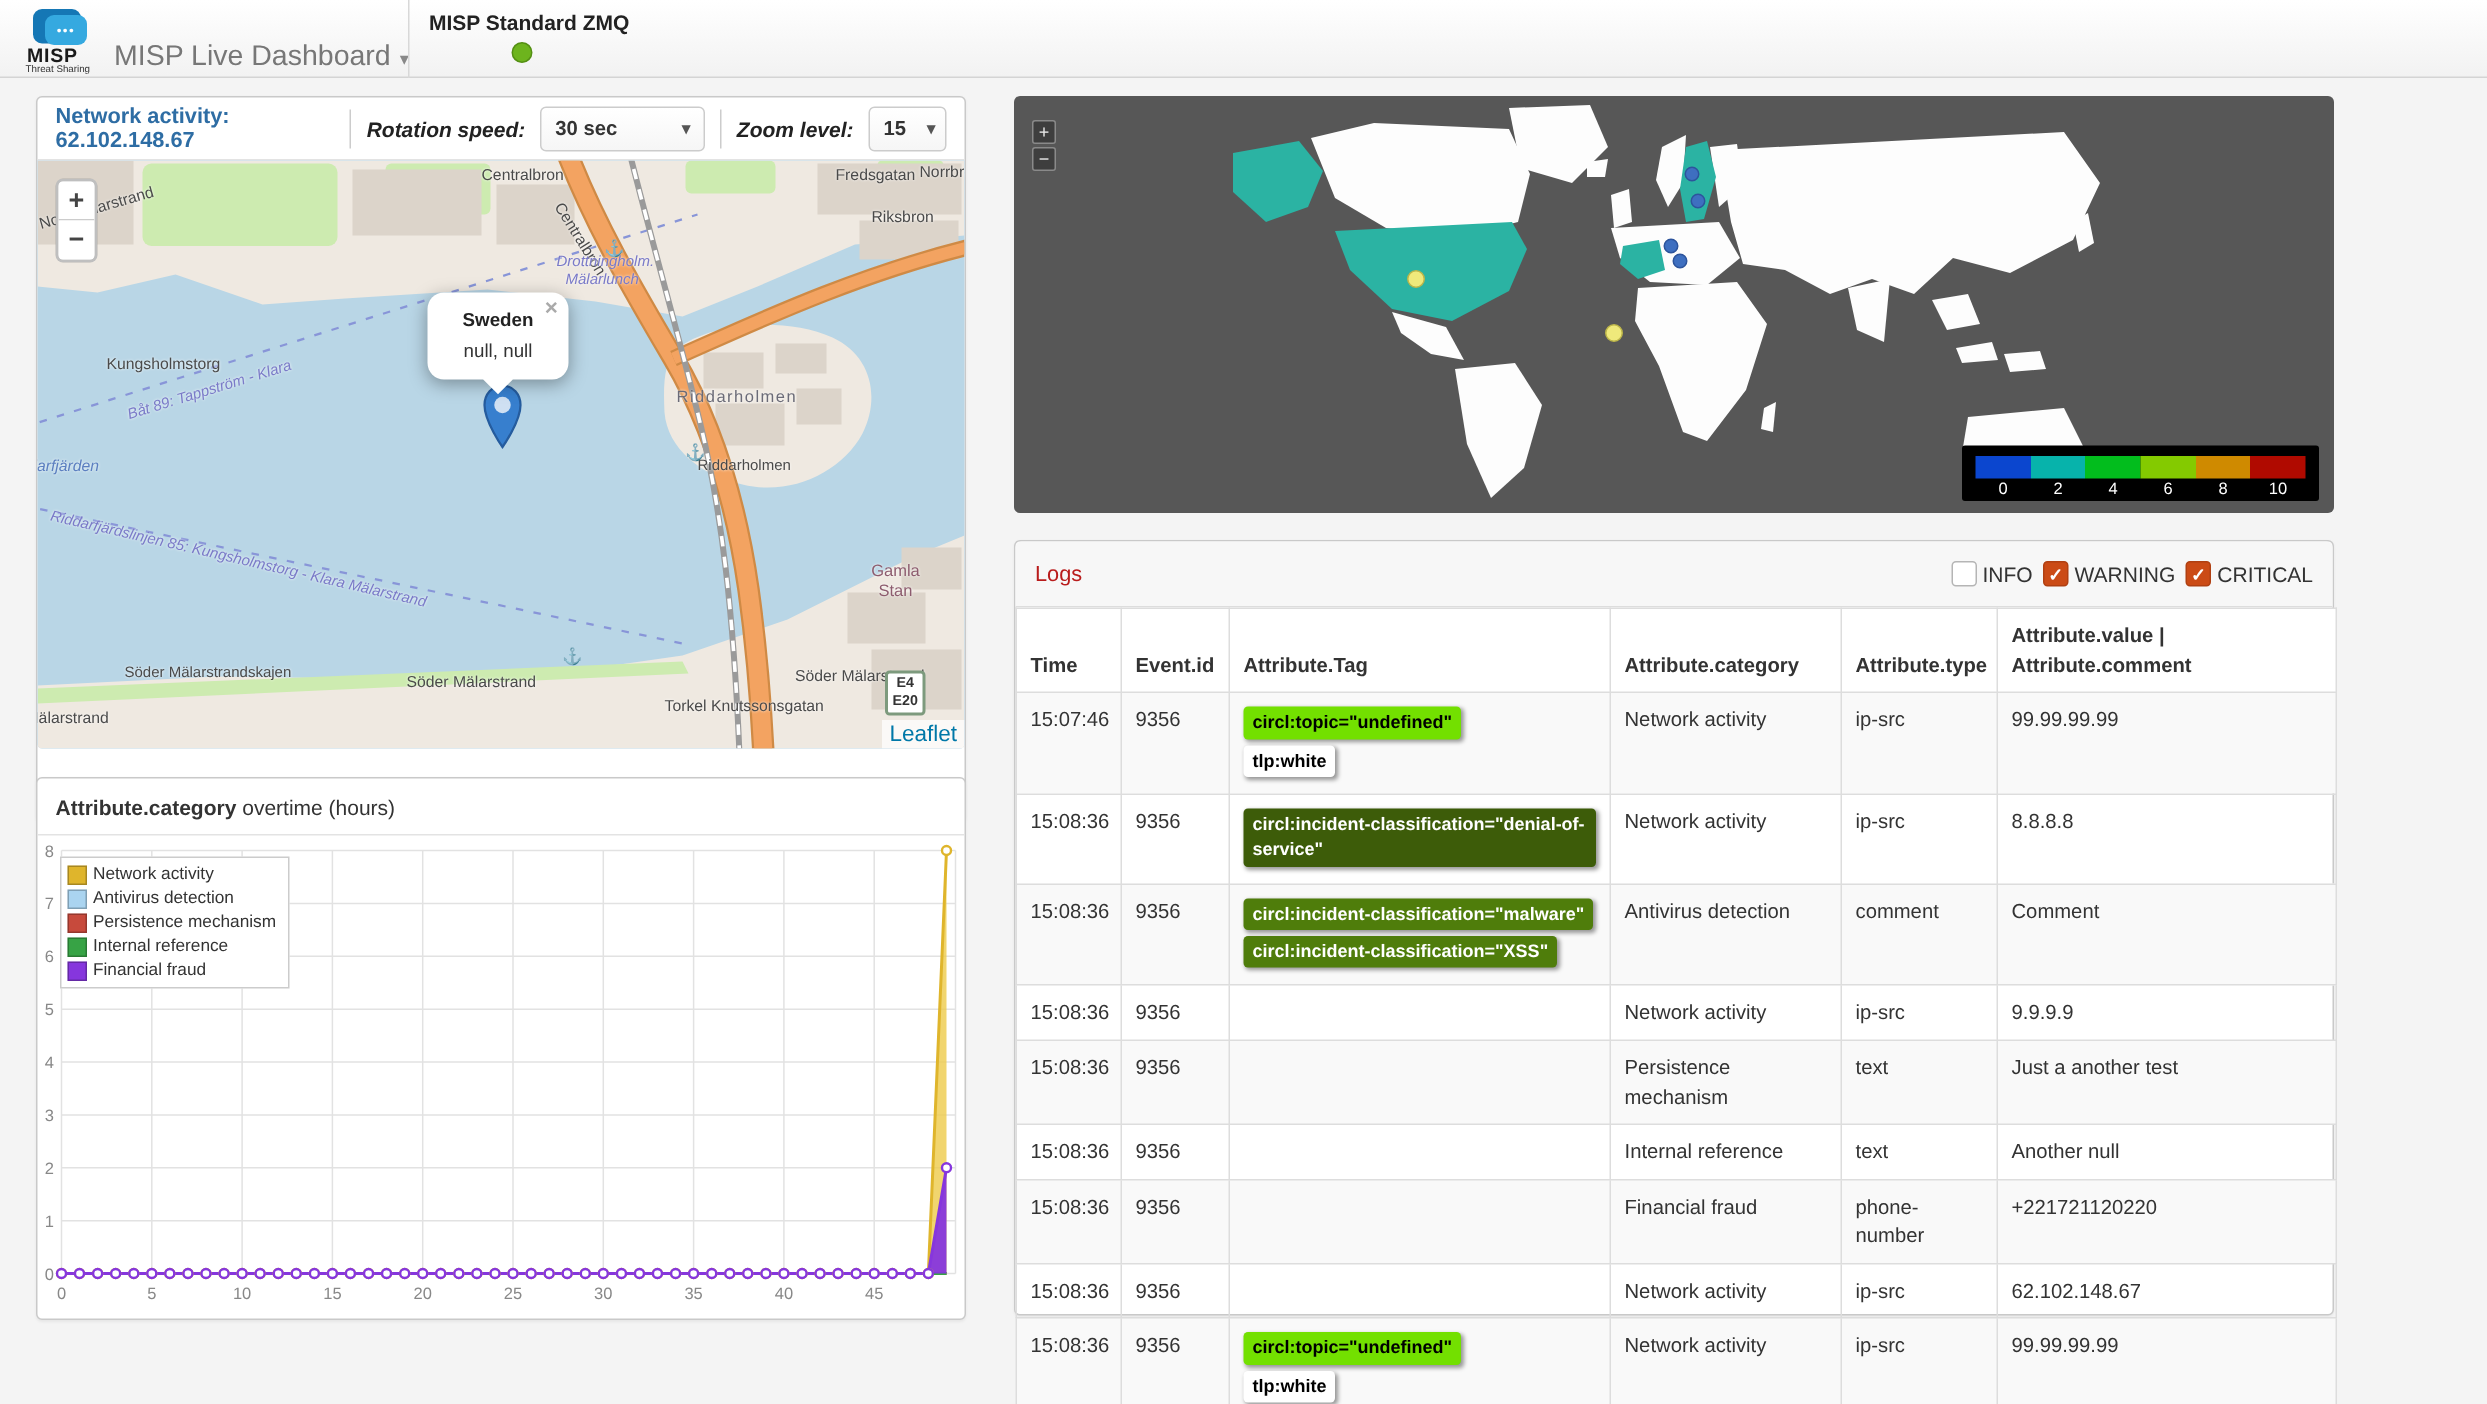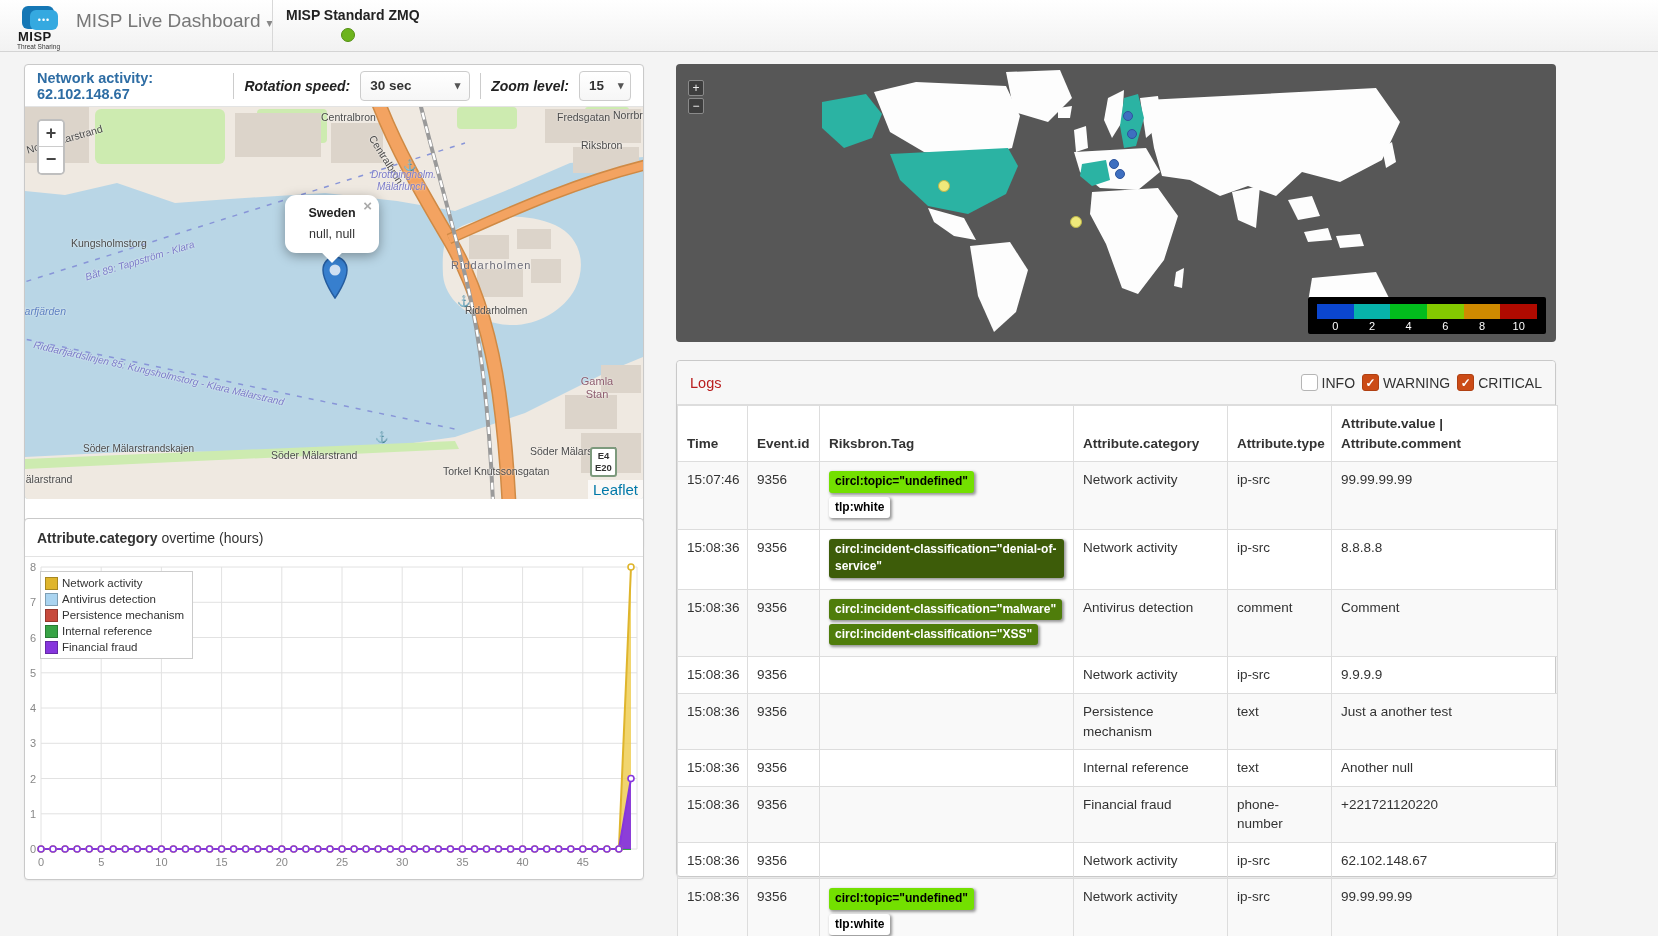--- a/index.html
+++ b/index.html
@@ -10,21 +10,21 @@
   
   .navbar { position: absolute; top: 0; left: 0; right: 0; height: 52px;
     background: linear-gradient(#ffffff, #f2f2f2); border-bottom: 1px solid #d4d4d4; }
   .logo { position: absolute; left: 10px; top: 2px; width: 60px; height: 48px; }
   .bubble-back { position: absolute; left: 12px; top: 4px; width: 32px; height: 23px; background: #1577b5; border-radius: 6px; }
   .bubble-front { position: absolute; left: 20px; top: 8px; width: 28px; height: 20px; background: #35a9e0; border-radius: 6px;
     display: flex; align-items: center; justify-content: center; }
   .logo-dots { color: #fff; font-size: 9px; letter-spacing: 1px; line-height: 1; }
   .logo-word { position: absolute; left: 8px; top: 27px; font-size: 13px; font-weight: bold; color: #1a1a1a; letter-spacing: .5px; }
   .logo-sub { position: absolute; left: 7px; top: 41px; font-size: 6.5px; color: #333; }
-  .brand { position: absolute; left: 76px; top: 10px; font-size: 19px; color: #777; cursor: pointer; }
+  .brand { position: absolute; left: 76px; top: 27px; font-size: 19px; color: #777; cursor: pointer; }
   .brand .caret { font-size: 12px; color: #888; margin-left: 6px; }
   .nav-divider { position: absolute; left: 272px; top: 0; width: 1px; height: 52px; background: #d8d8d8; }
   .zmq-title { position: absolute; left: 286px; top: 7px; font-size: 14px; font-weight: bold; color: #222; }
   .status-dot { position: absolute; left: 341px; top: 28px; width: 14px; height: 14px; border-radius: 50%; border: 1px solid #548f13; }
 
   
   .panel { position: absolute; background: #fff; border: 1px solid #c9c9c9; border-radius: 4px; box-shadow: 0 1px 2px rgba(0,0,0,.06); }
 
   
   #map-panel { left: 24px; top: 64px; width: 620px; height: 484px; }
@@ -316,21 +316,21 @@
         <col style="width:72px">
         <col style="width:254px">
         <col style="width:154px">
         <col style="width:104px">
         <col style="width:226px">
       </colgroup>
     <thead>
       <tr>
         <th>Time</th>
         <th>Event.id</th>
-        <th>Riksbron.Tag</th>
+        <th>Attribute.Tag</th>
         <th>Attribute.category</th>
         <th>Attribute.type</th>
         <th>Attribute.value | Attribute.comment</th>
       </tr>
     </thead>
     <tbody>
       <tr>
         <td class="c-time">15:07:46</td>
         <td class="c-eid">9356</td>
         <td>

